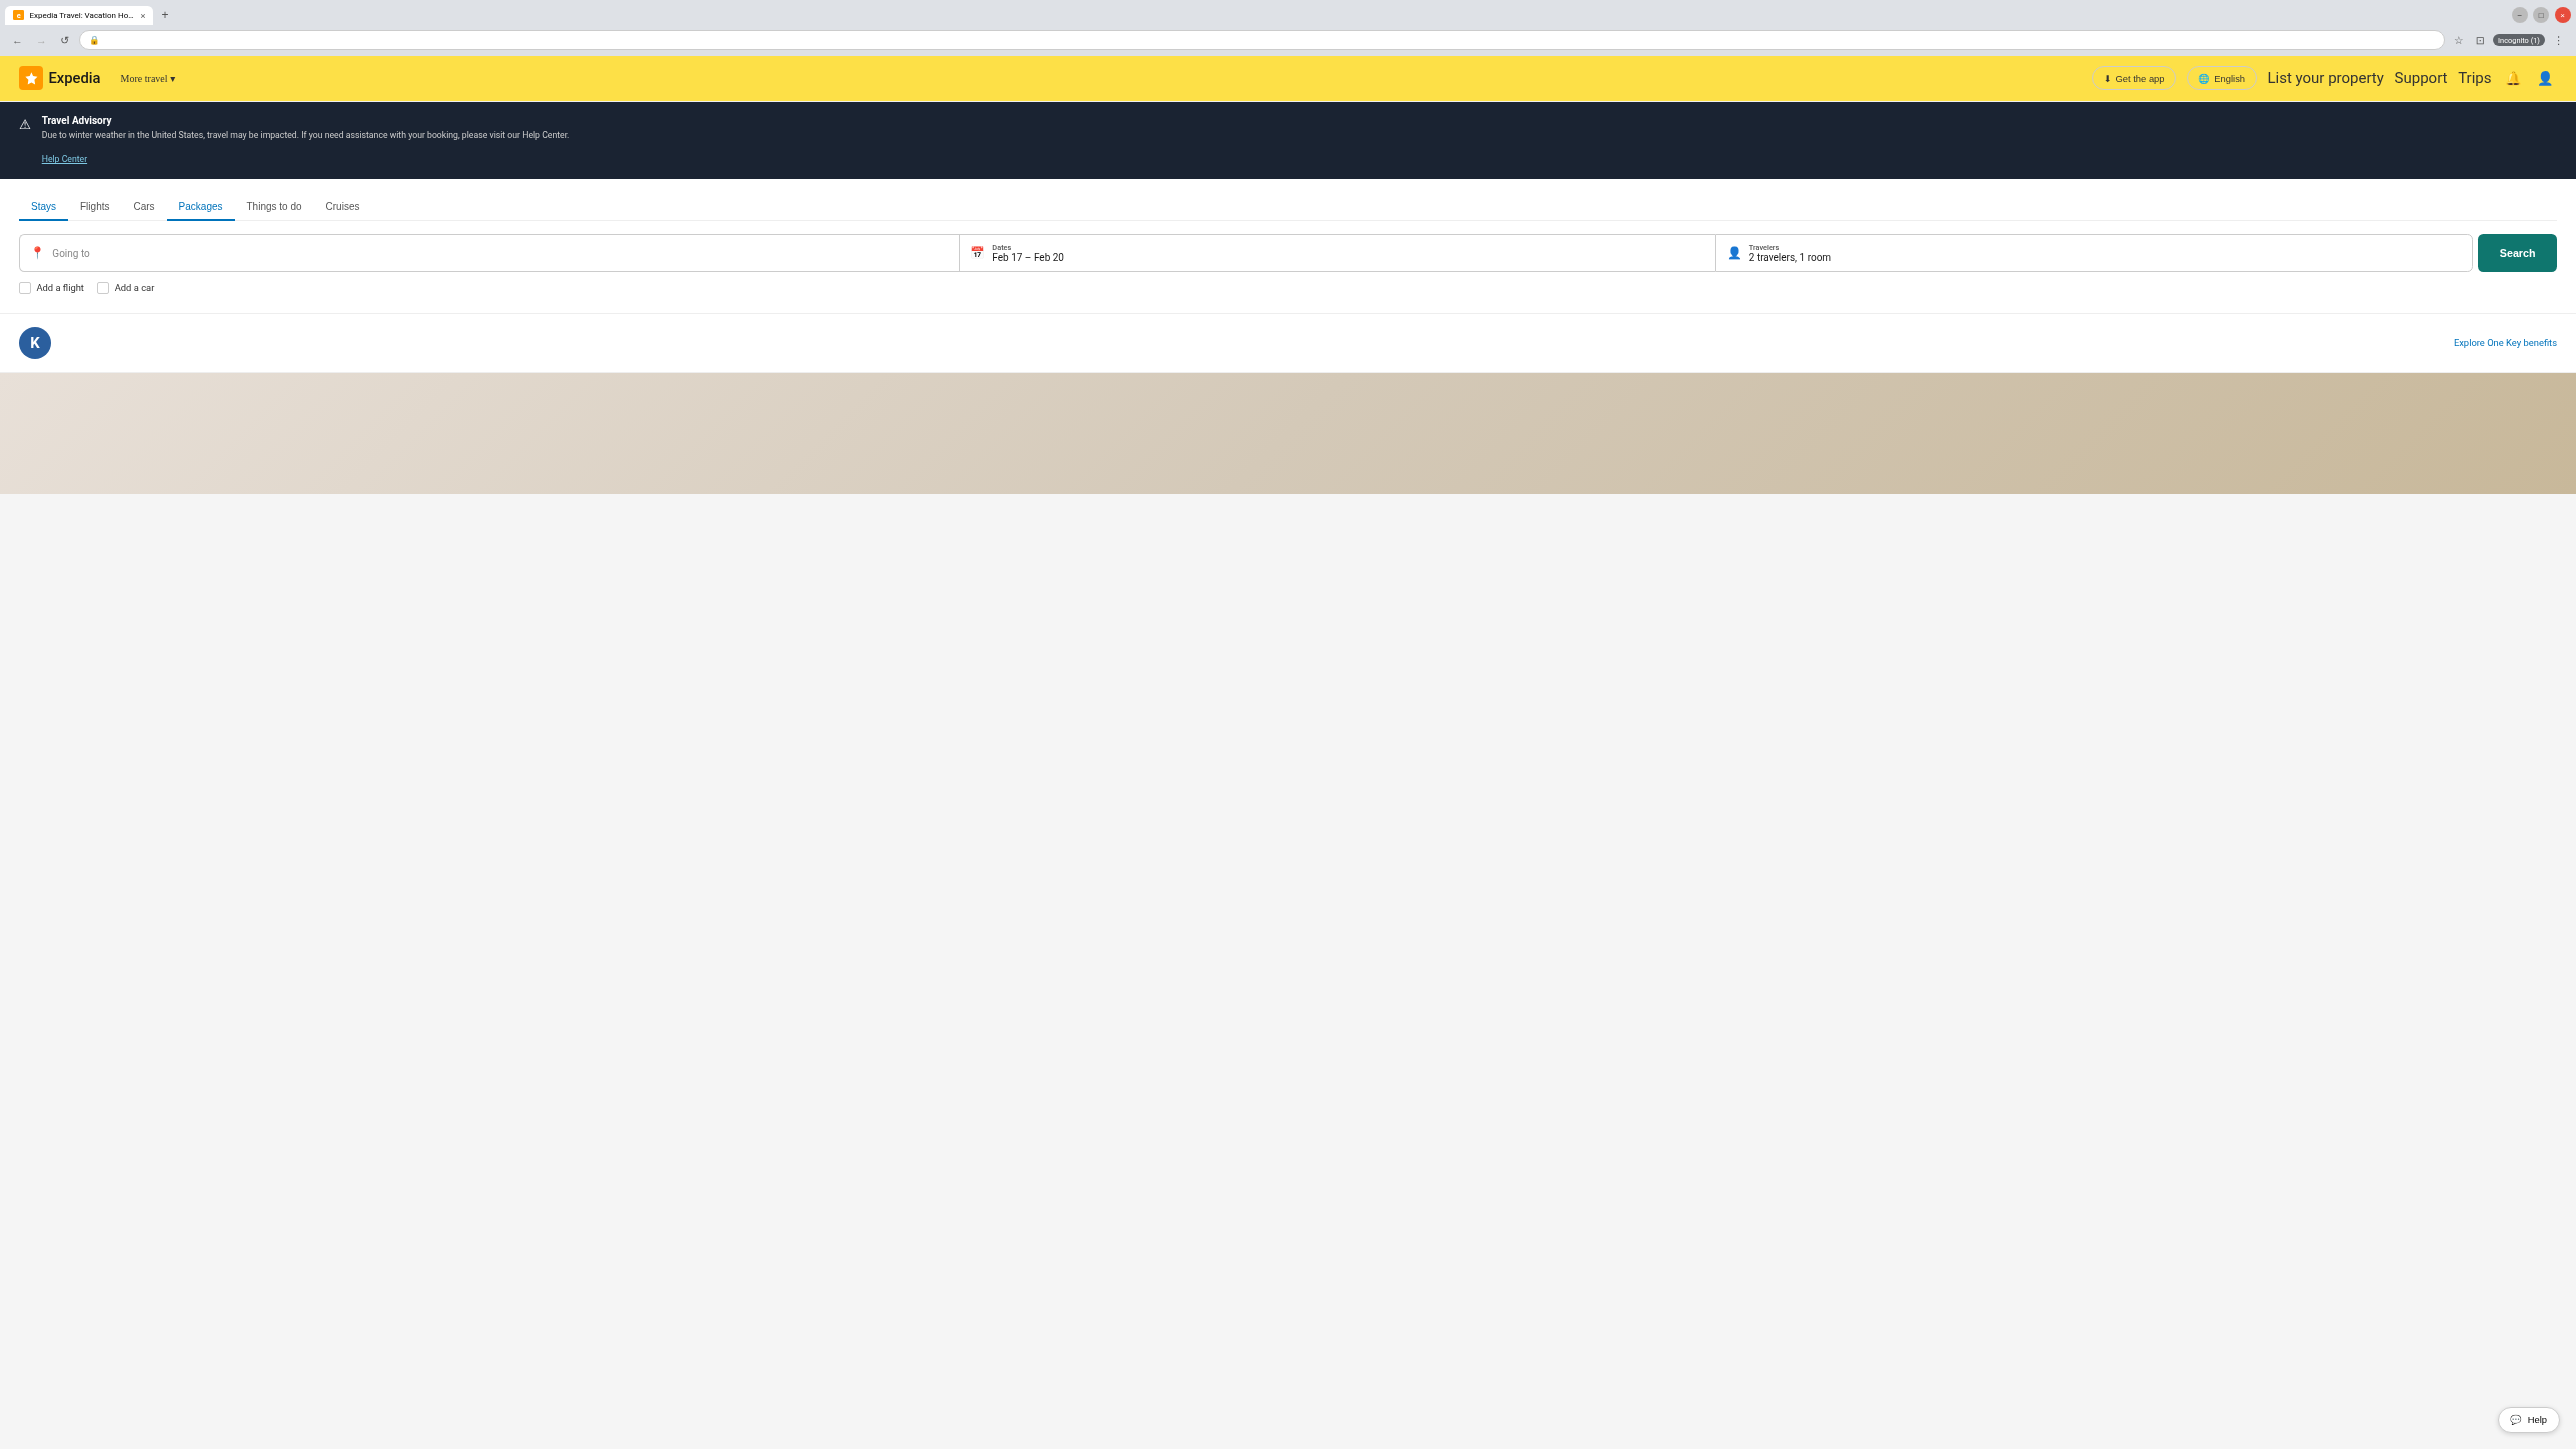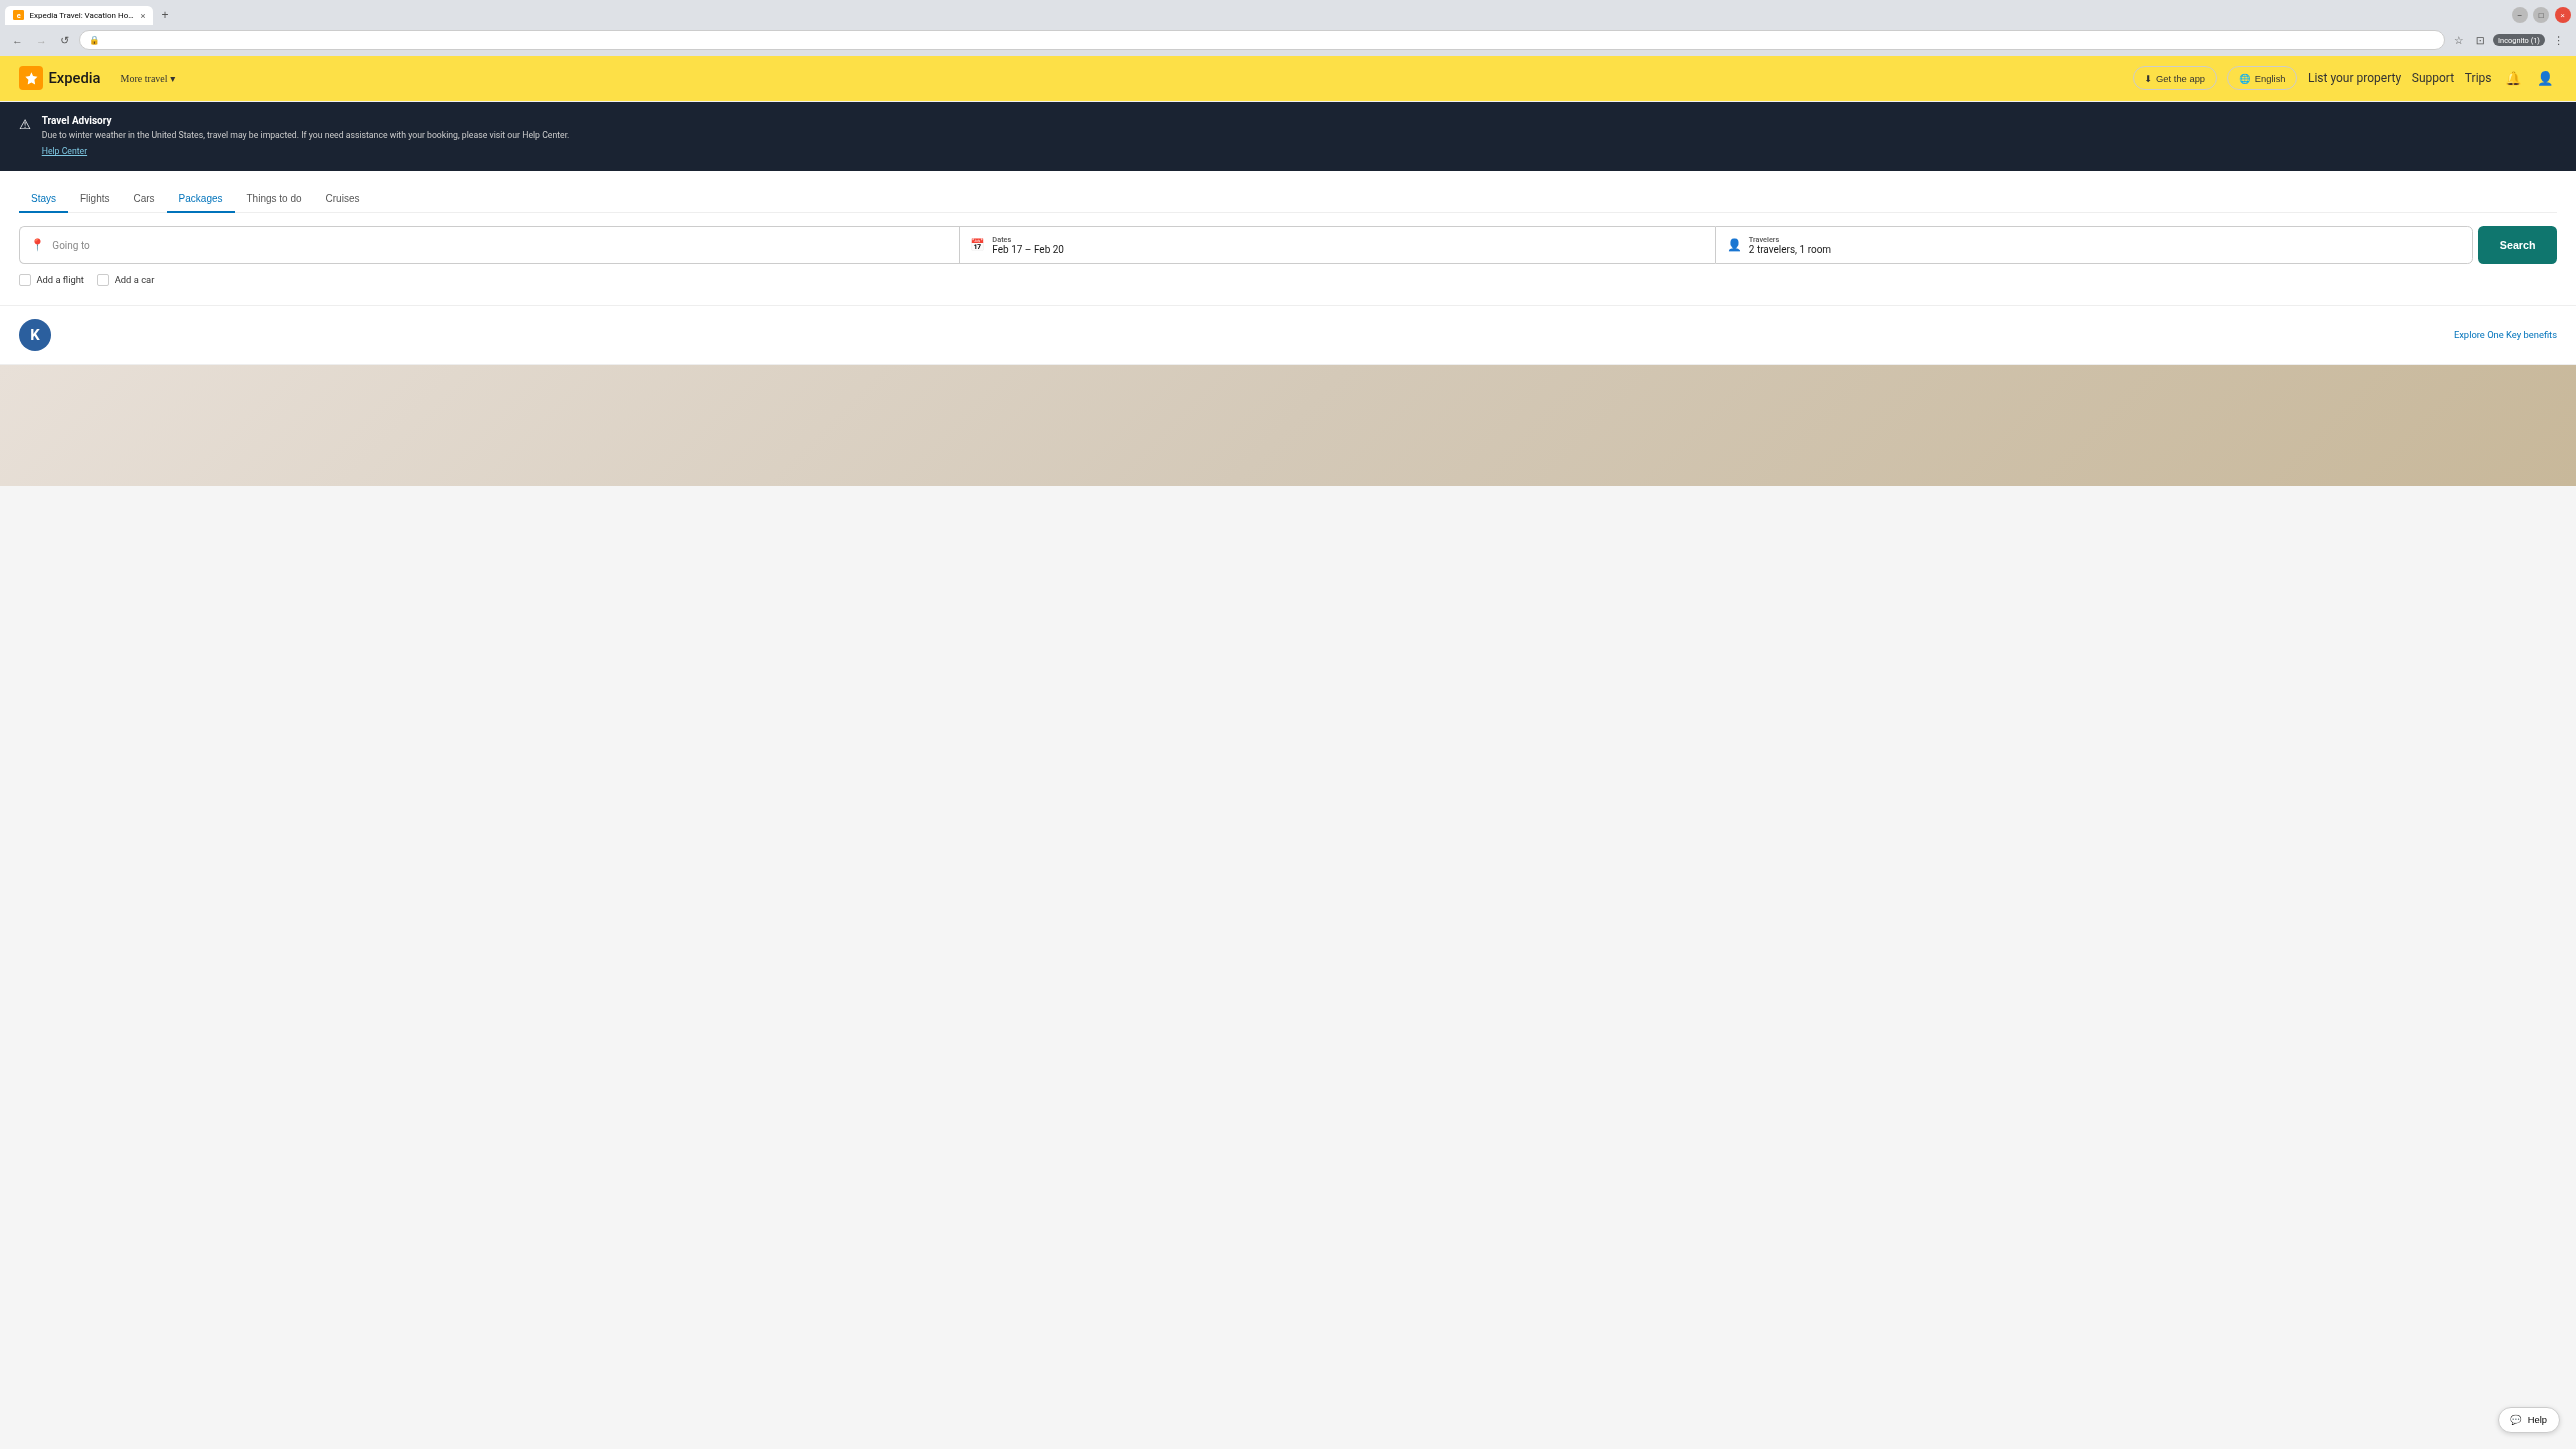--- a/index.html
+++ b/index.html
@@ -27,29 +27,29 @@
     .page { background: white; min-height: 402px; }
 
     
     .site-header { display: flex; align-items: center; padding: 10.7px 19px; background: #fde047; border-bottom: 0.7px solid #eee; gap: 13.4px; }
     .logo { display: flex; align-items: center; gap: 5.4px; text-decoration: none; }
     .logo-icon { width: 24px; height: 24px; background: #f90; border-radius: 4px; display: flex; align-items: center; justify-content: center; color: white; font-weight: bold; font-size: 12px; }
     .logo-text { font-size: 14.8px; font-weight: 500; color: #1a1a1a; }
     .more-travel { display: flex; align-items: center; gap: 2.7px; background: none; border: none; font-size: 10px; color: #333; cursor: pointer; padding: 4px 6.7px; border-radius: 2.7px; font-family: Liberation Serif, serif; }
     .header-right { margin-left: auto; display: flex; align-items: center; gap: 10.7px; }
     .header-btn { display: flex; align-items: center; gap: 4px; background: none; border: 0.7px solid #ccc; border-radius: 13.4px; padding: 5.4px 10.7px; font-size: 9.4px; color: #333; cursor: pointer; }
-    .header-link { font-size: 12px; color: #333; text-decoration: none; cursor: pointer; background: none; border: none; }
+    .header-link { font-size: 15px; color: #333; text-decoration: none; cursor: pointer; background: none; border: none; }
     .header-icon-btn { background: none; border: none; font-size: 13.4px; cursor: pointer; color: #333; padding: 2.7px; }
 
     
     .advisory { background: #1a2332; color: white; padding: 13.4px 19px; display: flex; align-items: flex-start; gap: 10.7px; }
     .advisory-icon { font-size: 13.4px; margin-top: 1.3px; flex-shrink: 0; }
     .advisory-content { }
     .advisory-title { font-size: 10px; font-weight: bold; margin-bottom: 4px; }
-    .advisory-text { font-size: 8.7px; color: #ccc; margin-bottom: 4px; }
+    .advisory-text { font-size: 8.7px; color: #ccc; margin-bottom: 12px; }
     .advisory-link { color: #7ec8e3; font-size: 8.7px; text-decoration: underline; cursor: pointer; }
 
     
     .search-widget { background: white; margin: 0; padding: 16px 19px 19px; border-bottom: 0.7px solid #eee; }
     .search-tabs { display: flex; gap: 0; margin-bottom: 13.4px; border-bottom: 1.3px solid #eee; }
     .search-tab { padding: 6.7px 12px; font-size: 10px; color: #555; cursor: pointer; border-bottom: 2px solid transparent; margin-bottom: -1.3px; background: none; border-top: none; border-left: none; border-right: none; }
     .search-tab.active { color: #0073bb; border-bottom-color: #0073bb; font-weight: 500; }
 
     .search-form { display: flex; gap: 0; align-items: stretch; }
     .search-field { display: flex; align-items: center; gap: 6.7px; border: 0.7px solid #ccc; padding: 8px 10.7px; background: white; flex: 1; cursor: pointer; }

